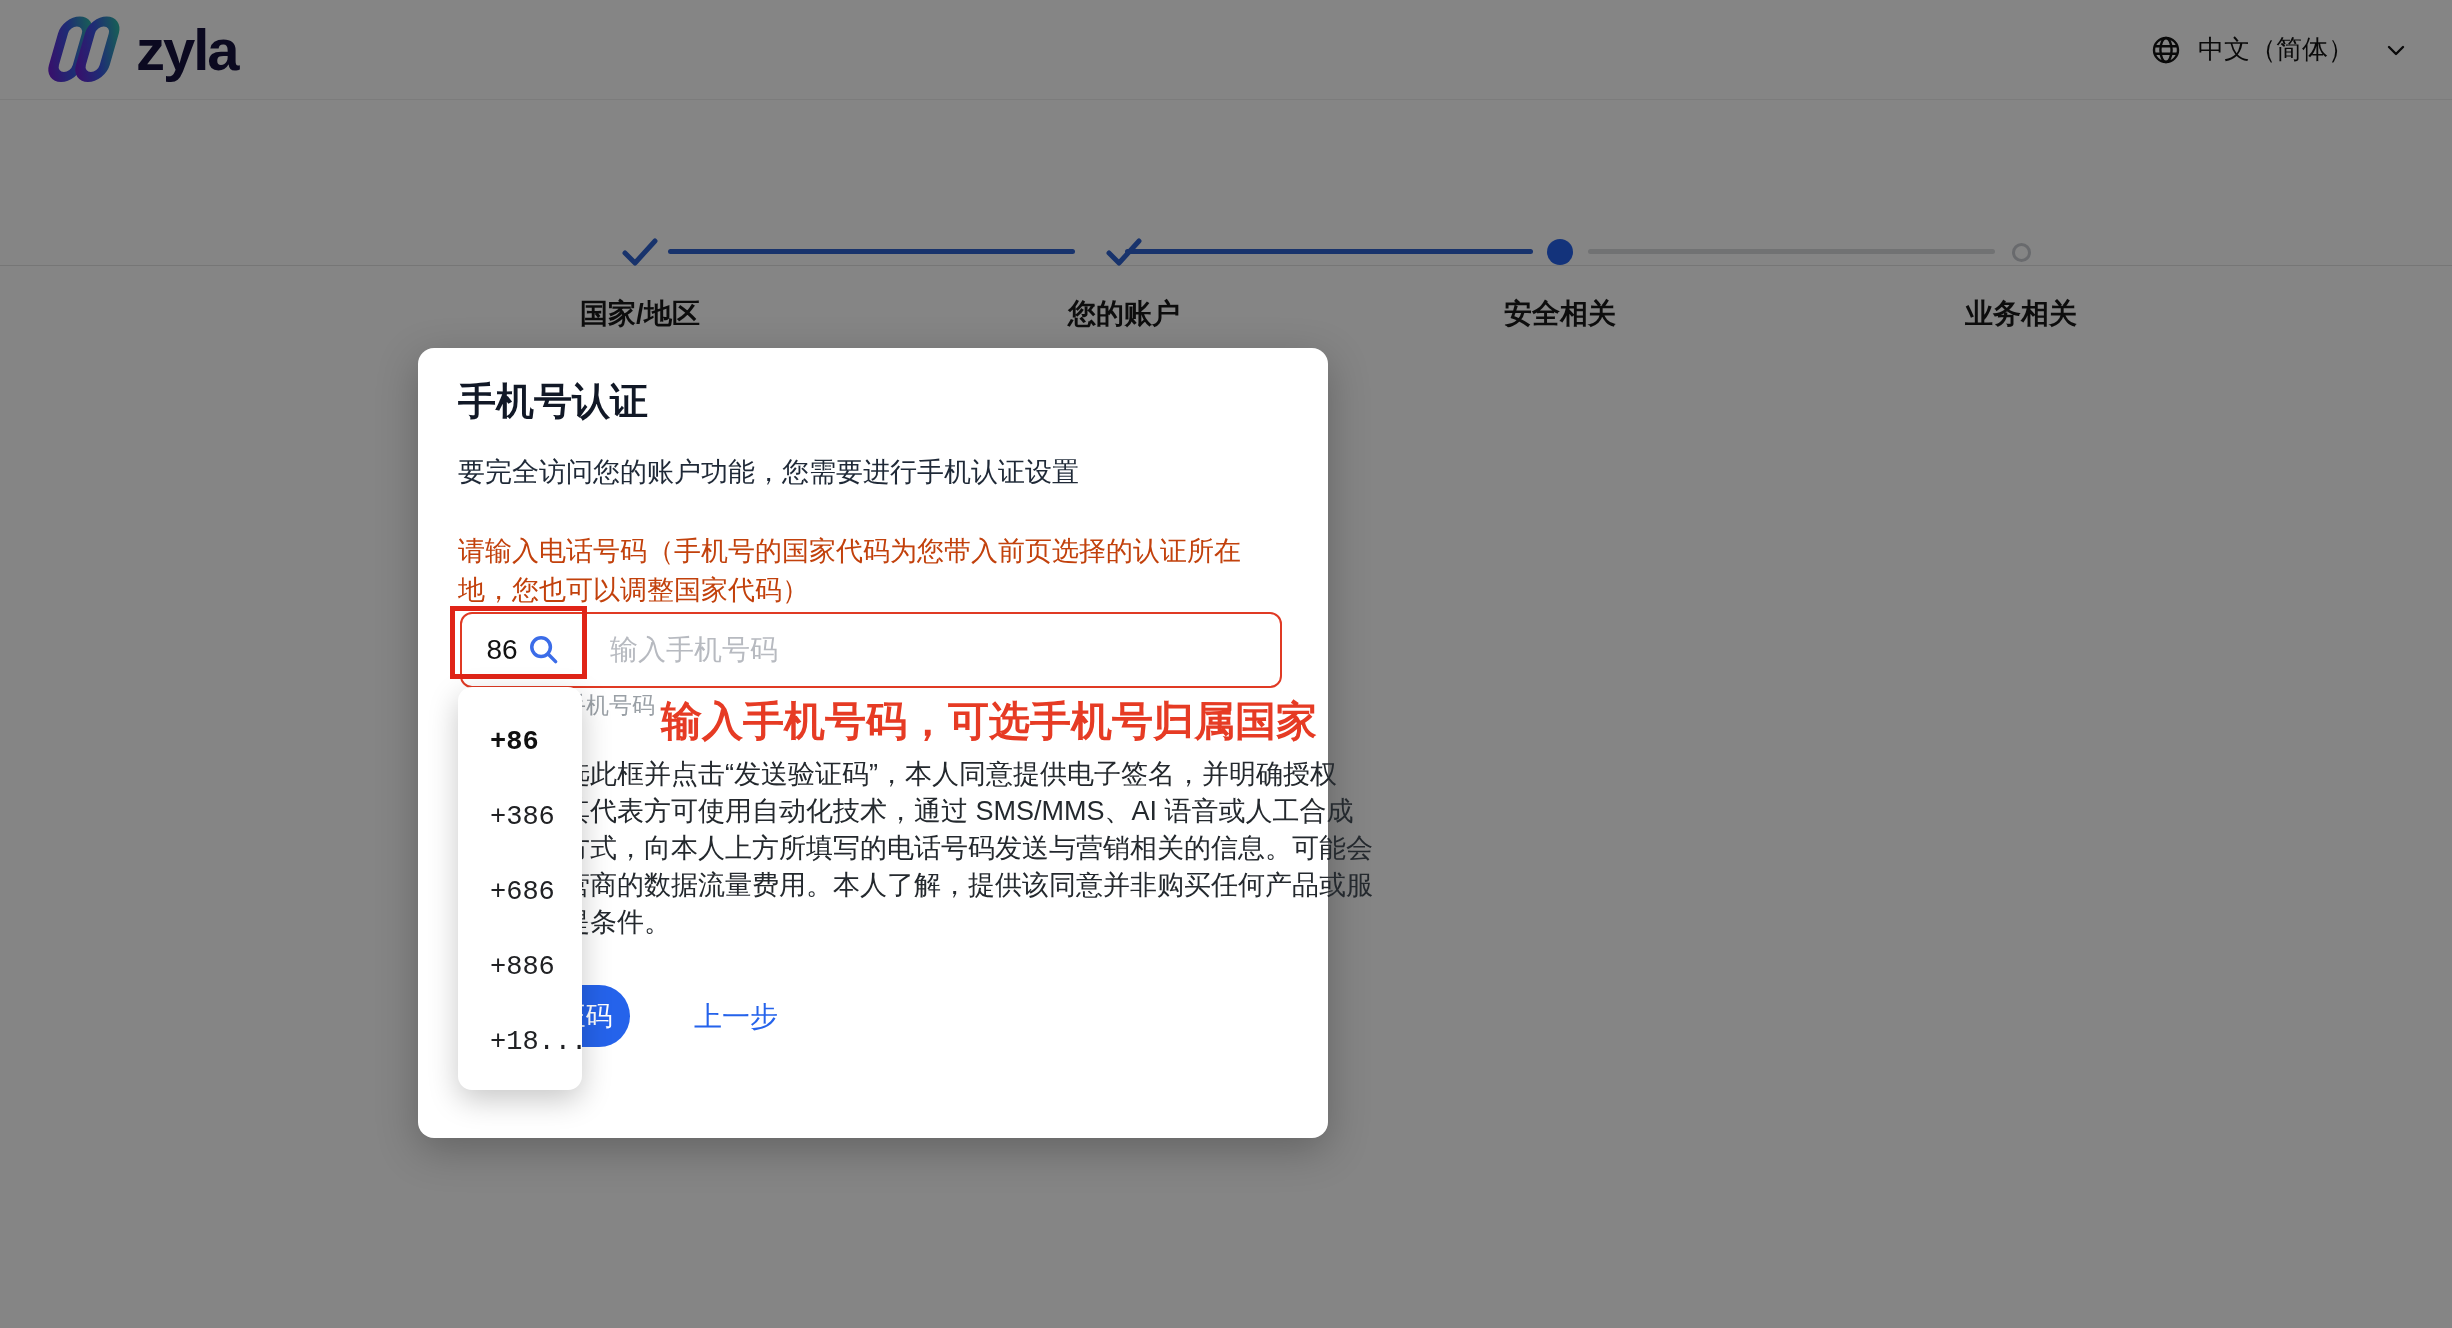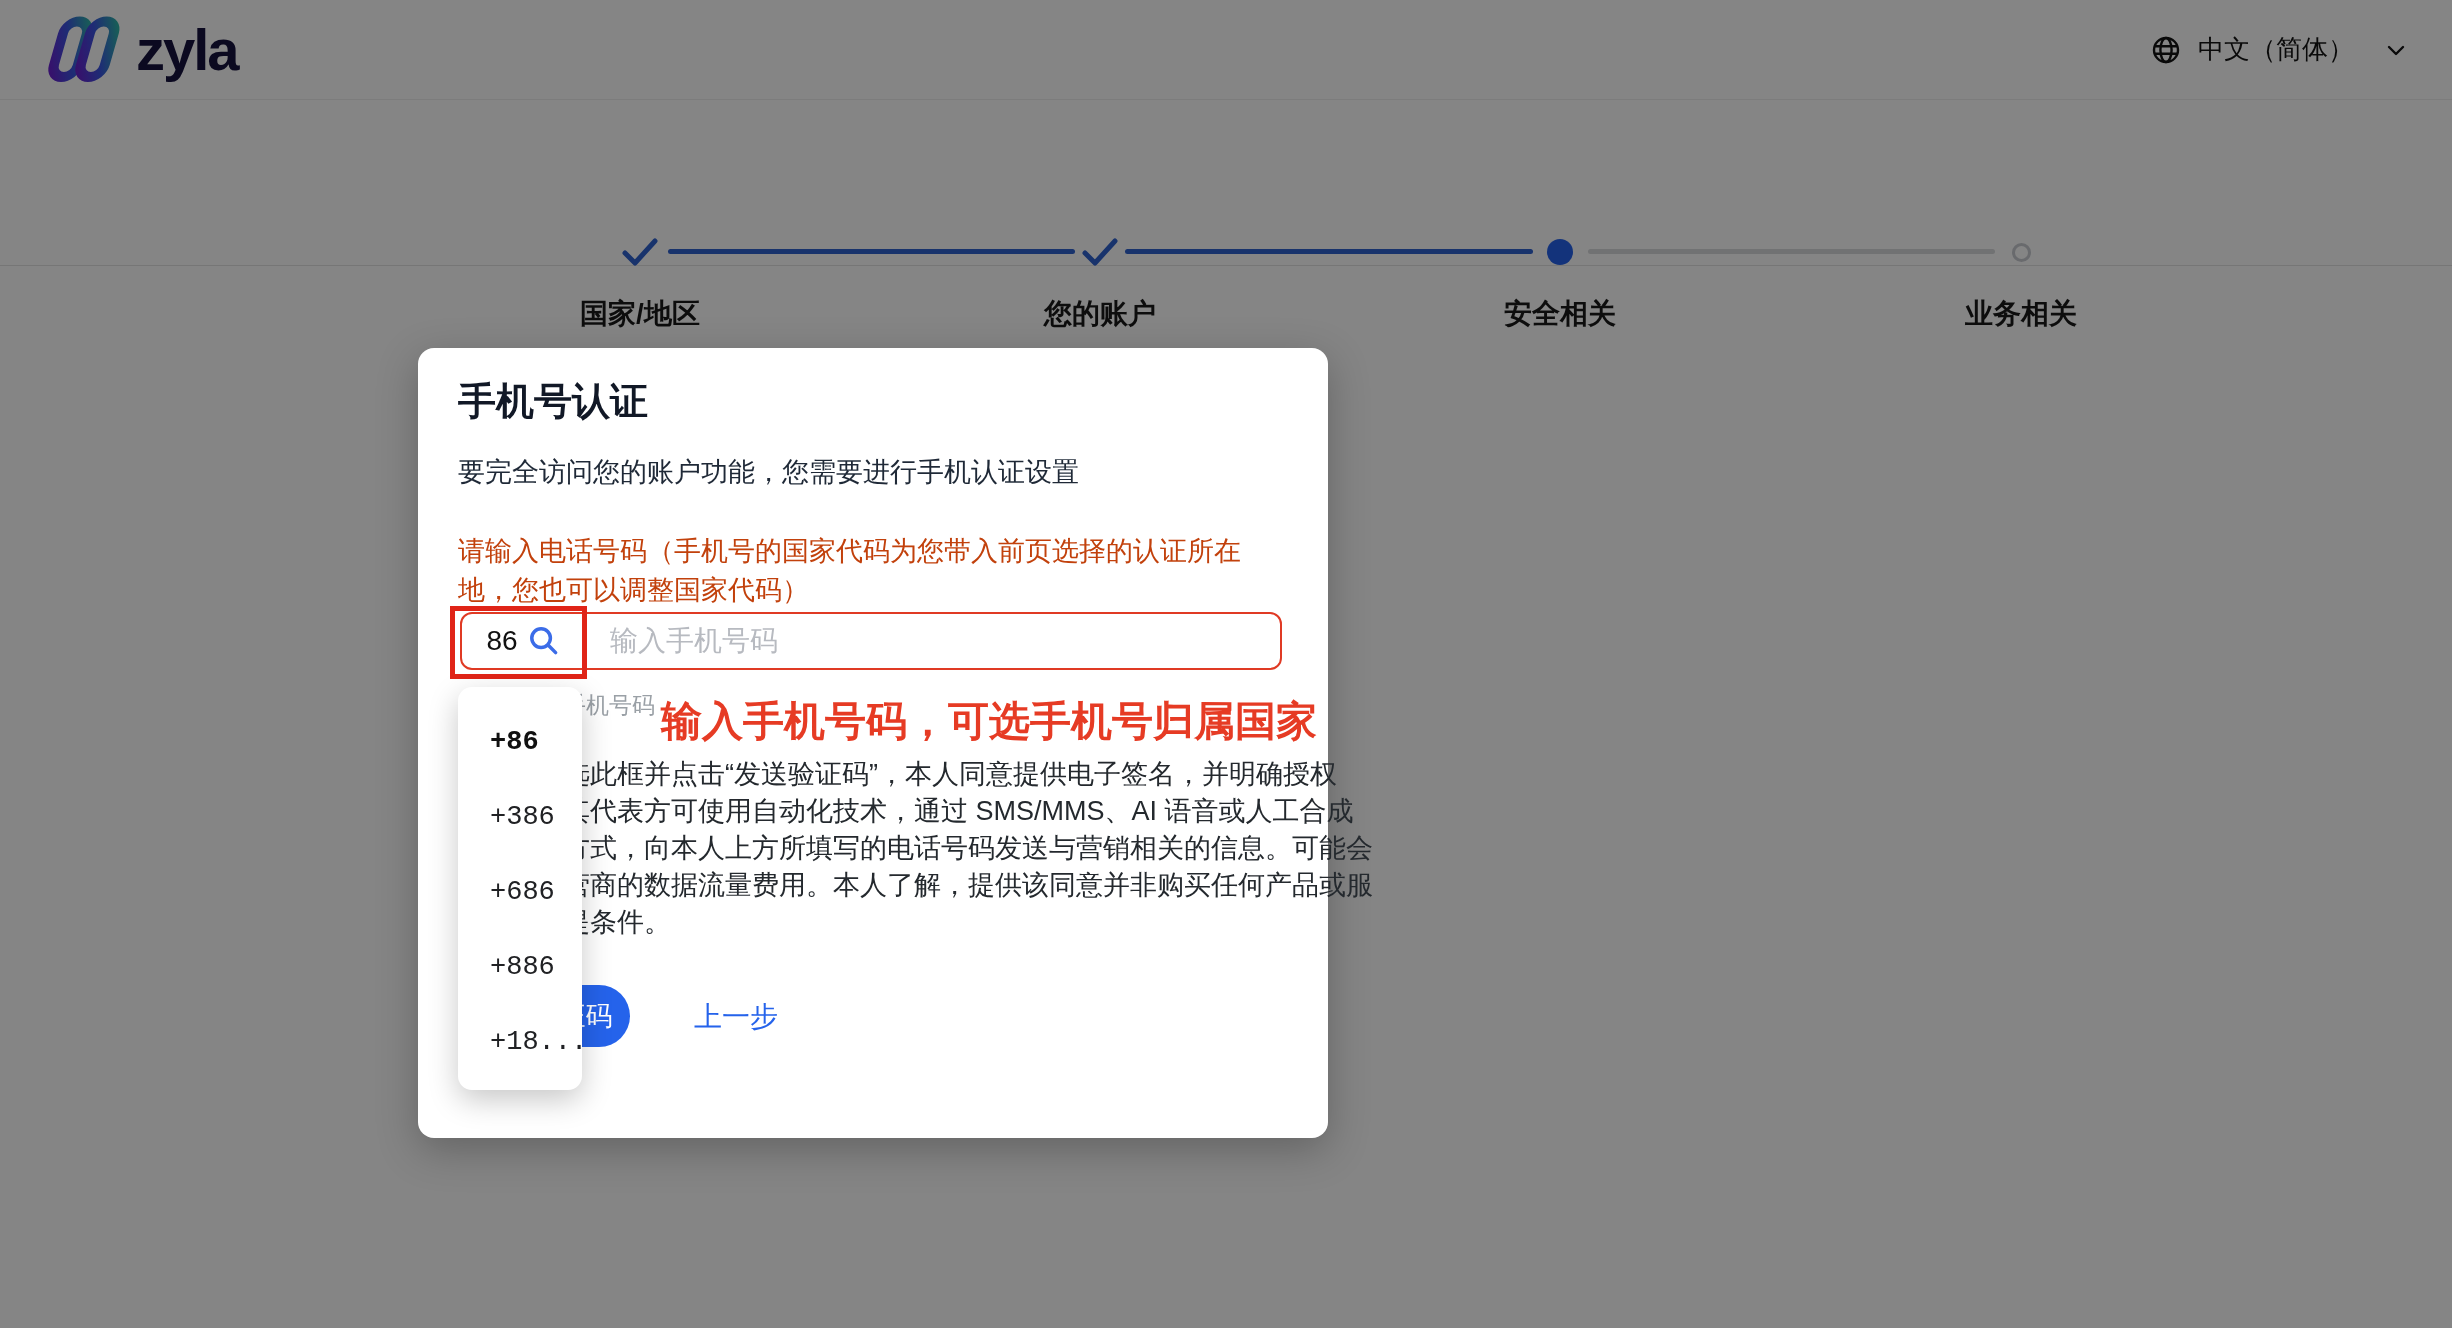--- a/index.html
+++ b/index.html
@@ -31,21 +31,21 @@
   .overlay{position:absolute;inset:0;background:rgba(0,0,0,0.48);z-index:10;}
   
   .modal{
     position:absolute;left:418px;top:348px;width:910px;height:790px;background:#fff;
     border-radius:16px;z-index:20;box-shadow:0 12px 40px rgba(0,0,0,0.25);
   }
   .m-title{position:absolute;left:40px;top:28px;font-size:38px;font-weight:700;color:#111826;}
   .m-sub{position:absolute;left:40px;top:106px;font-size:27px;color:#1f2937;}
   .m-inst{position:absolute;left:40px;top:184px;width:826px;font-size:27px;line-height:39px;color:#c2410c;}
   .input-row{
-    position:absolute;left:42px;top:264px;width:822px;height:58px;box-sizing:border-box;
+    position:absolute;left:42px;top:264px;width:822px;height:76px;box-sizing:border-box;
     border:2px solid #e03a24;border-radius:12px;display:flex;align-items:center;background:#fff;
   }
   .cc-box{width:122px;height:100%;display:flex;align-items:center;justify-content:center;gap:10px;cursor:pointer;}
   .cc-val{font-size:28px;color:#111;}
   .phone-input{
     flex:1;height:100%;border:none;outline:none;background:transparent;
     font-size:28px;color:#111;padding:0 0 0 26px;font-family:inherit;
   }
   .phone-input::placeholder{color:#b7bac0;}
   .m-helper{position:absolute;left:145px;top:342px;font-size:23px;color:#9aa0a6;}
@@ -122,21 +122,21 @@
 
     <div class="step" style="left:640px;">
       <div class="step-icon">
         <svg width="38" height="30" viewBox="0 0 38 30" fill="none" stroke="#2f62d0" stroke-width="5" stroke-linecap="round" stroke-linejoin="round">
             <path d="M4 16l10 10L34 4"></path>
           </svg>
       </div>
       <div class="step-label">国家/地区</div>
     </div>
 
-    <div class="step" style="left:1100px;font-family:Liberation Serif, serif;">
+    <div class="step" style="left:1124px;font-family:Liberation Serif, serif;">
       <div class="step-icon">
         <svg width="38" height="30" viewBox="0 0 38 30" fill="none" stroke="#2f62d0" stroke-width="5" stroke-linecap="round" stroke-linejoin="round">
             <path d="M4 16l10 10L34 4"></path>
           </svg>
       </div>
       <div class="step-label">您的账户</div>
     </div>
 
     <div class="step" style="left:1560px;">
       <div class="step-icon">

